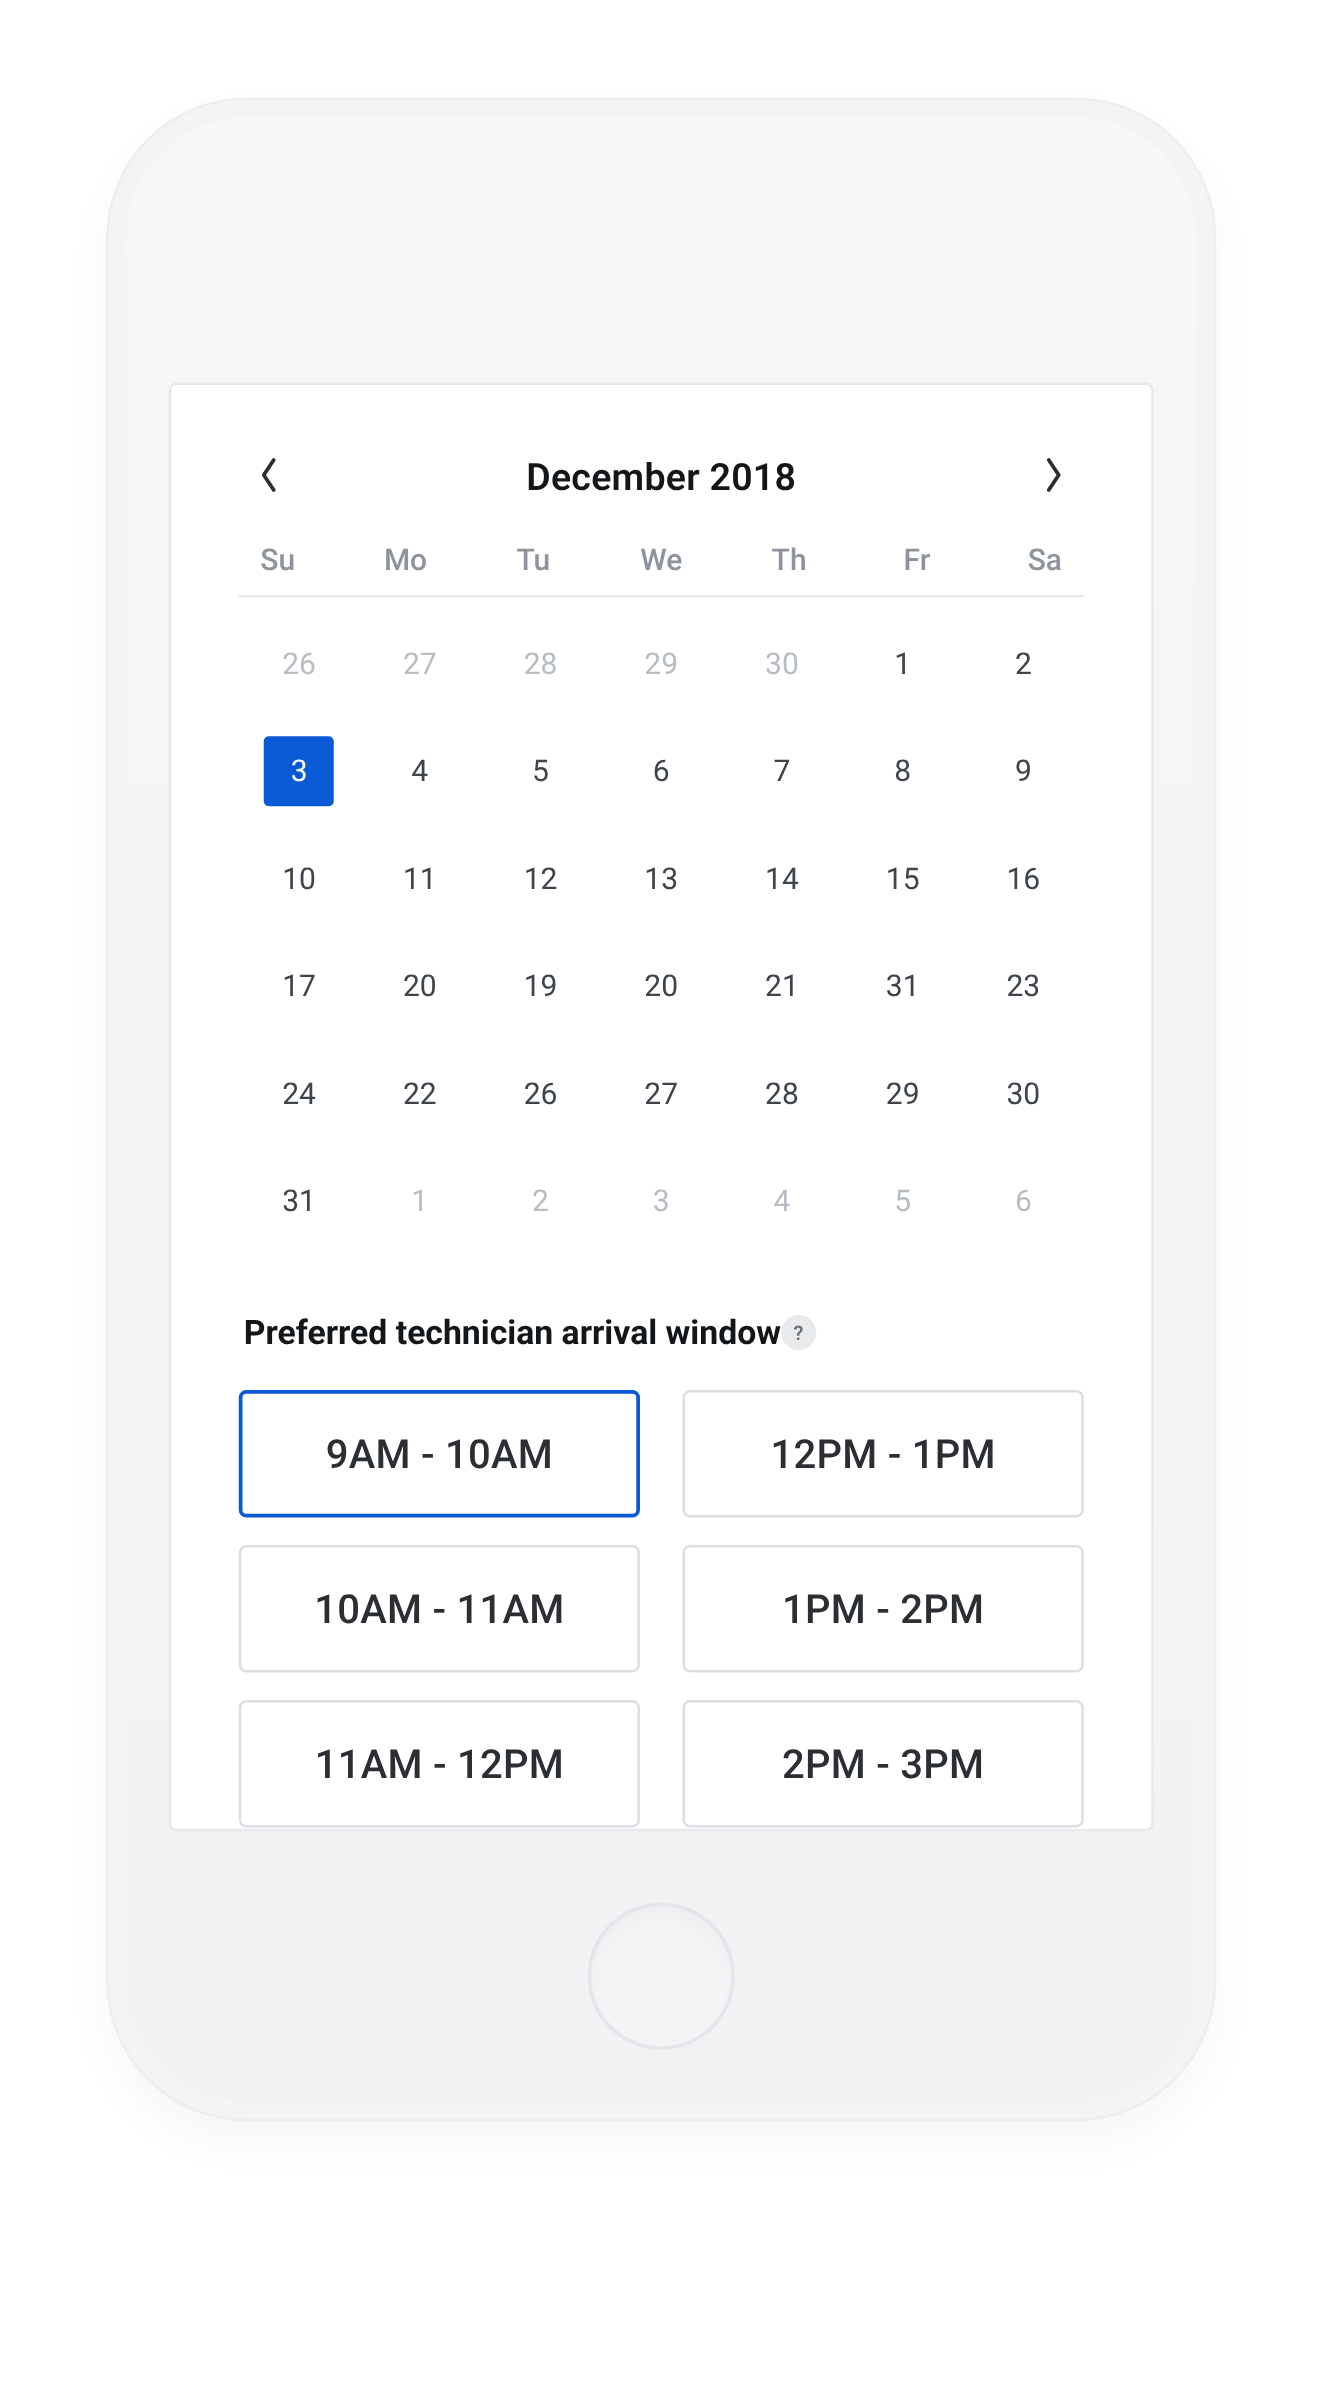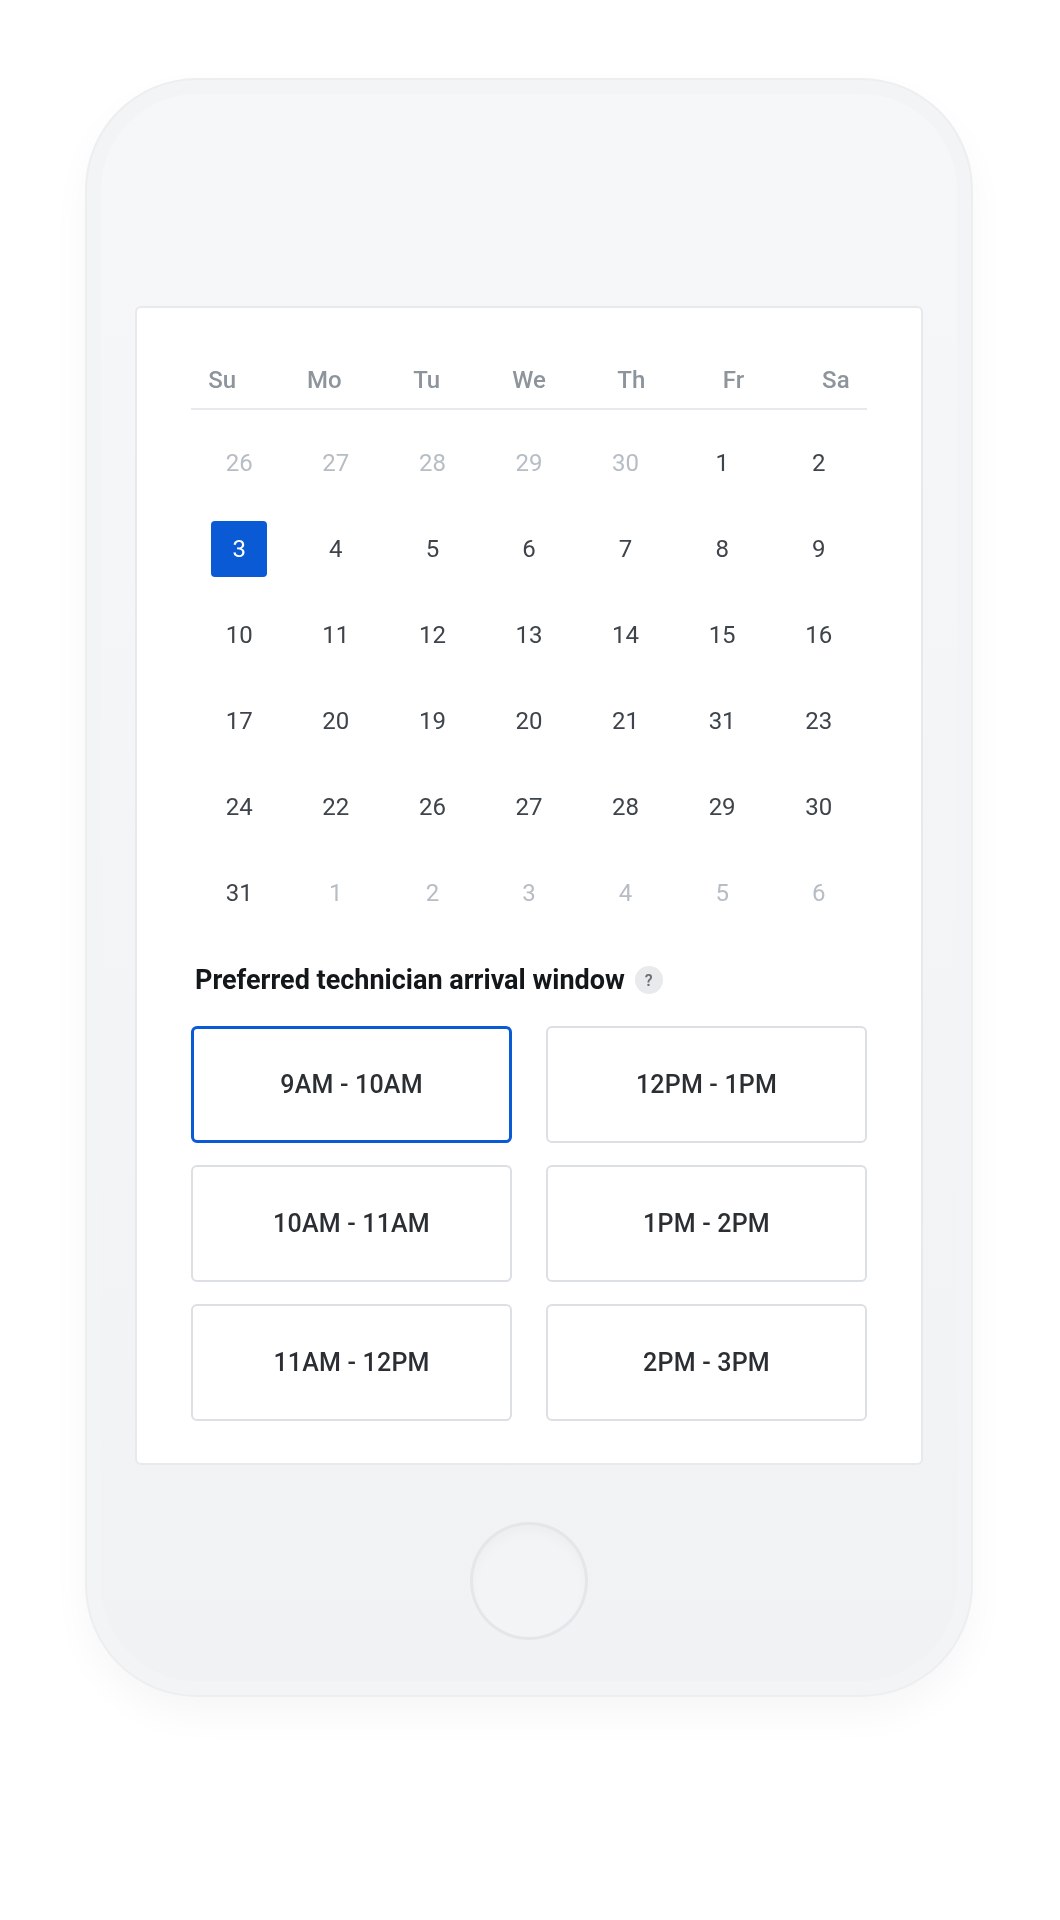--- a/index.html
+++ b/index.html
@@ -128,22 +128,22 @@
     display: flex;
     align-items: center;
     justify-content: center;
     border-radius: 4px;
   }
 
   
   .section-heading {
     display: flex;
     align-items: center;
-    gap: 10px;
-    margin-top: 28px;
+    gap: 0;
+    margin-top: 46px;
     margin-bottom: 30px;
     padding-left: 4px;
     text-align: center;
   }
   .section-heading h2 {
     font-size: 27px;
     font-weight: 700;
     color: #14171a;
   }
   .help {
@@ -157,48 +157,65 @@
     cursor: pointer;
   }
 
   
   .slots {
     display: grid;
     grid-template-columns: 1fr 1fr;
     gap: 22px 34px;
   }
   .slot {
-    height: 117px;
+    height: 102px;
     border: 2px solid #dcdfe3;
     border-radius: 6px;
     background: #ffffff;
     display: flex;
     align-items: center;
     justify-content: center;
-    font-size: 25px;
+    font-size: 32px;
     color: #2b2f33;
     cursor: pointer;
     font-weight: 500;
     letter-spacing: 0.2px;
   }
   .slot.selected {
     border: 3px solid #0a5ad6;
   }
 </style>
 </head>
 <body>
 
 <div class="stage">
   <div class="phone">
     <div class="phone-inner-highlight"></div>
     <div class="home-btn"></div>
 
     <div class="screen">
       <div class="screen-pad">
 
+        <div class="cal-header">
+          <div class="cal-nav">
+            <span>
+              <svg viewBox="0 0 16 28" fill="none">
+                  <path d="M12 2 L4 14 L12 26" stroke="#2b2f33" stroke-width="3" stroke-linecap="round" stroke-linejoin="round"></path>
+                </svg>
+            </span>
+          </div>
+          <div class="cal-title">December 2018</div>
+          <div class="cal-nav">
+            <span>
+              <svg viewBox="0 0 16 28" fill="none">
+                  <path d="M4 2 L12 14 L4 26" stroke="#2b2f33" stroke-width="3" stroke-linecap="round" stroke-linejoin="round"></path>
+                </svg>
+            </span>
+          </div>
+        </div>
 
         <div class="cal-weekdays">
           <div>Su</div>
           <div>Mo</div>
           <div>Tu</div>
           <div>We</div>
           <div>Th</div>
           <div>Fr</div>
           <div>Sa</div>
         </div>

